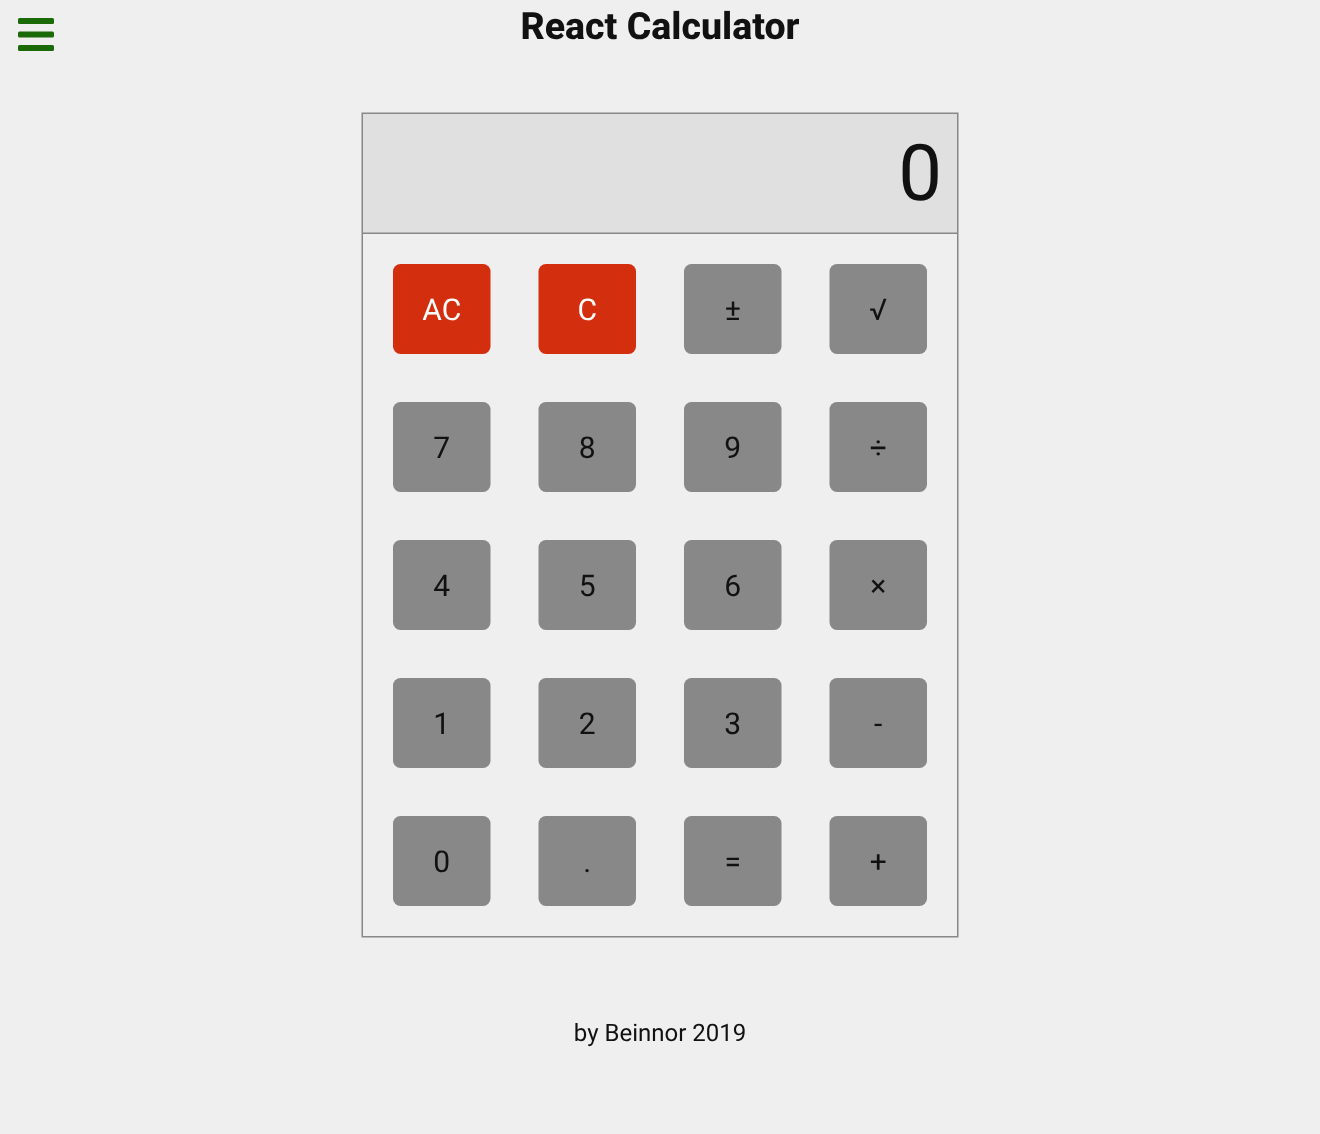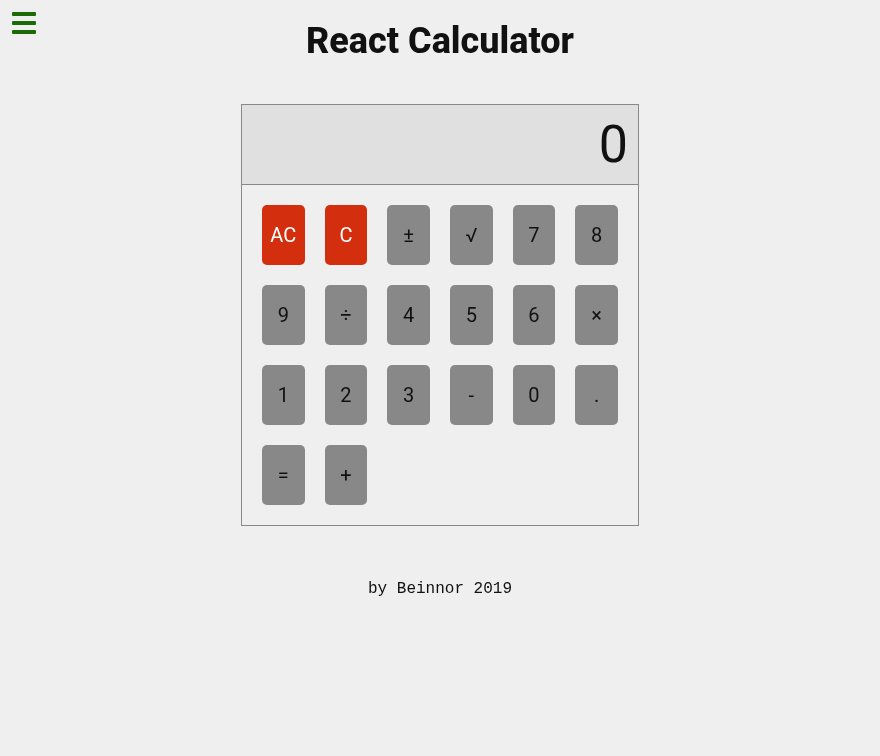--- a/index.html
+++ b/index.html
@@ -28,24 +28,24 @@
     .hamburger-line {
       width: 24px;
       height: 4px;
       background: #1a6b08;
       border-radius: 1px;
     }
     .container {
       text-align: center;
     }
     .title {
-      font-size: 36px;
+      font-size: 25px;
       font-weight: 800;
       color: #111;
-      margin-top: 20px;
+      margin-top: 4px;
     }
     .subtitle {
       font-size: 18px;
       color: #111;
       margin-top: 4px;
     }
     .calculator {
       width: 398px;
       margin: 42px auto 0;
       border: 1px solid #888;
@@ -59,22 +59,22 @@
       align-items: center;
       justify-content: flex-end;
       padding-right: 10px;
       font-size: 52px;
       font-weight: 400;
       color: #111;
     }
     .keypad {
       padding: 20px;
       display: grid;
-      grid-template-columns: repeat(6, 1fr);
-      gap: 20px;
+      grid-template-columns: repeat(4, 1fr);
+      gap: 32px;
     }
     .key {
       height: 60px;
       background: #888;
       border: none;
       border-radius: 5px;
       font-size: 20px;
       color: #111;
       cursor: pointer;
       display: flex;
@@ -83,21 +83,20 @@
       font-family: inherit;
     }
     .key.red {
       background: #d32f0f;
       color: #fff;
     }
     .footer {
       margin-top: 54px;
       font-size: 16px;
       color: #111;
-      font-family: Liberation Mono, monospace;
     }
   </style>
 </head>
 <body>
 
 <div class="hamburger">
   <div class="hamburger-line"></div>
   <div class="hamburger-line"></div>
   <div class="hamburger-line"></div>
 </div>

